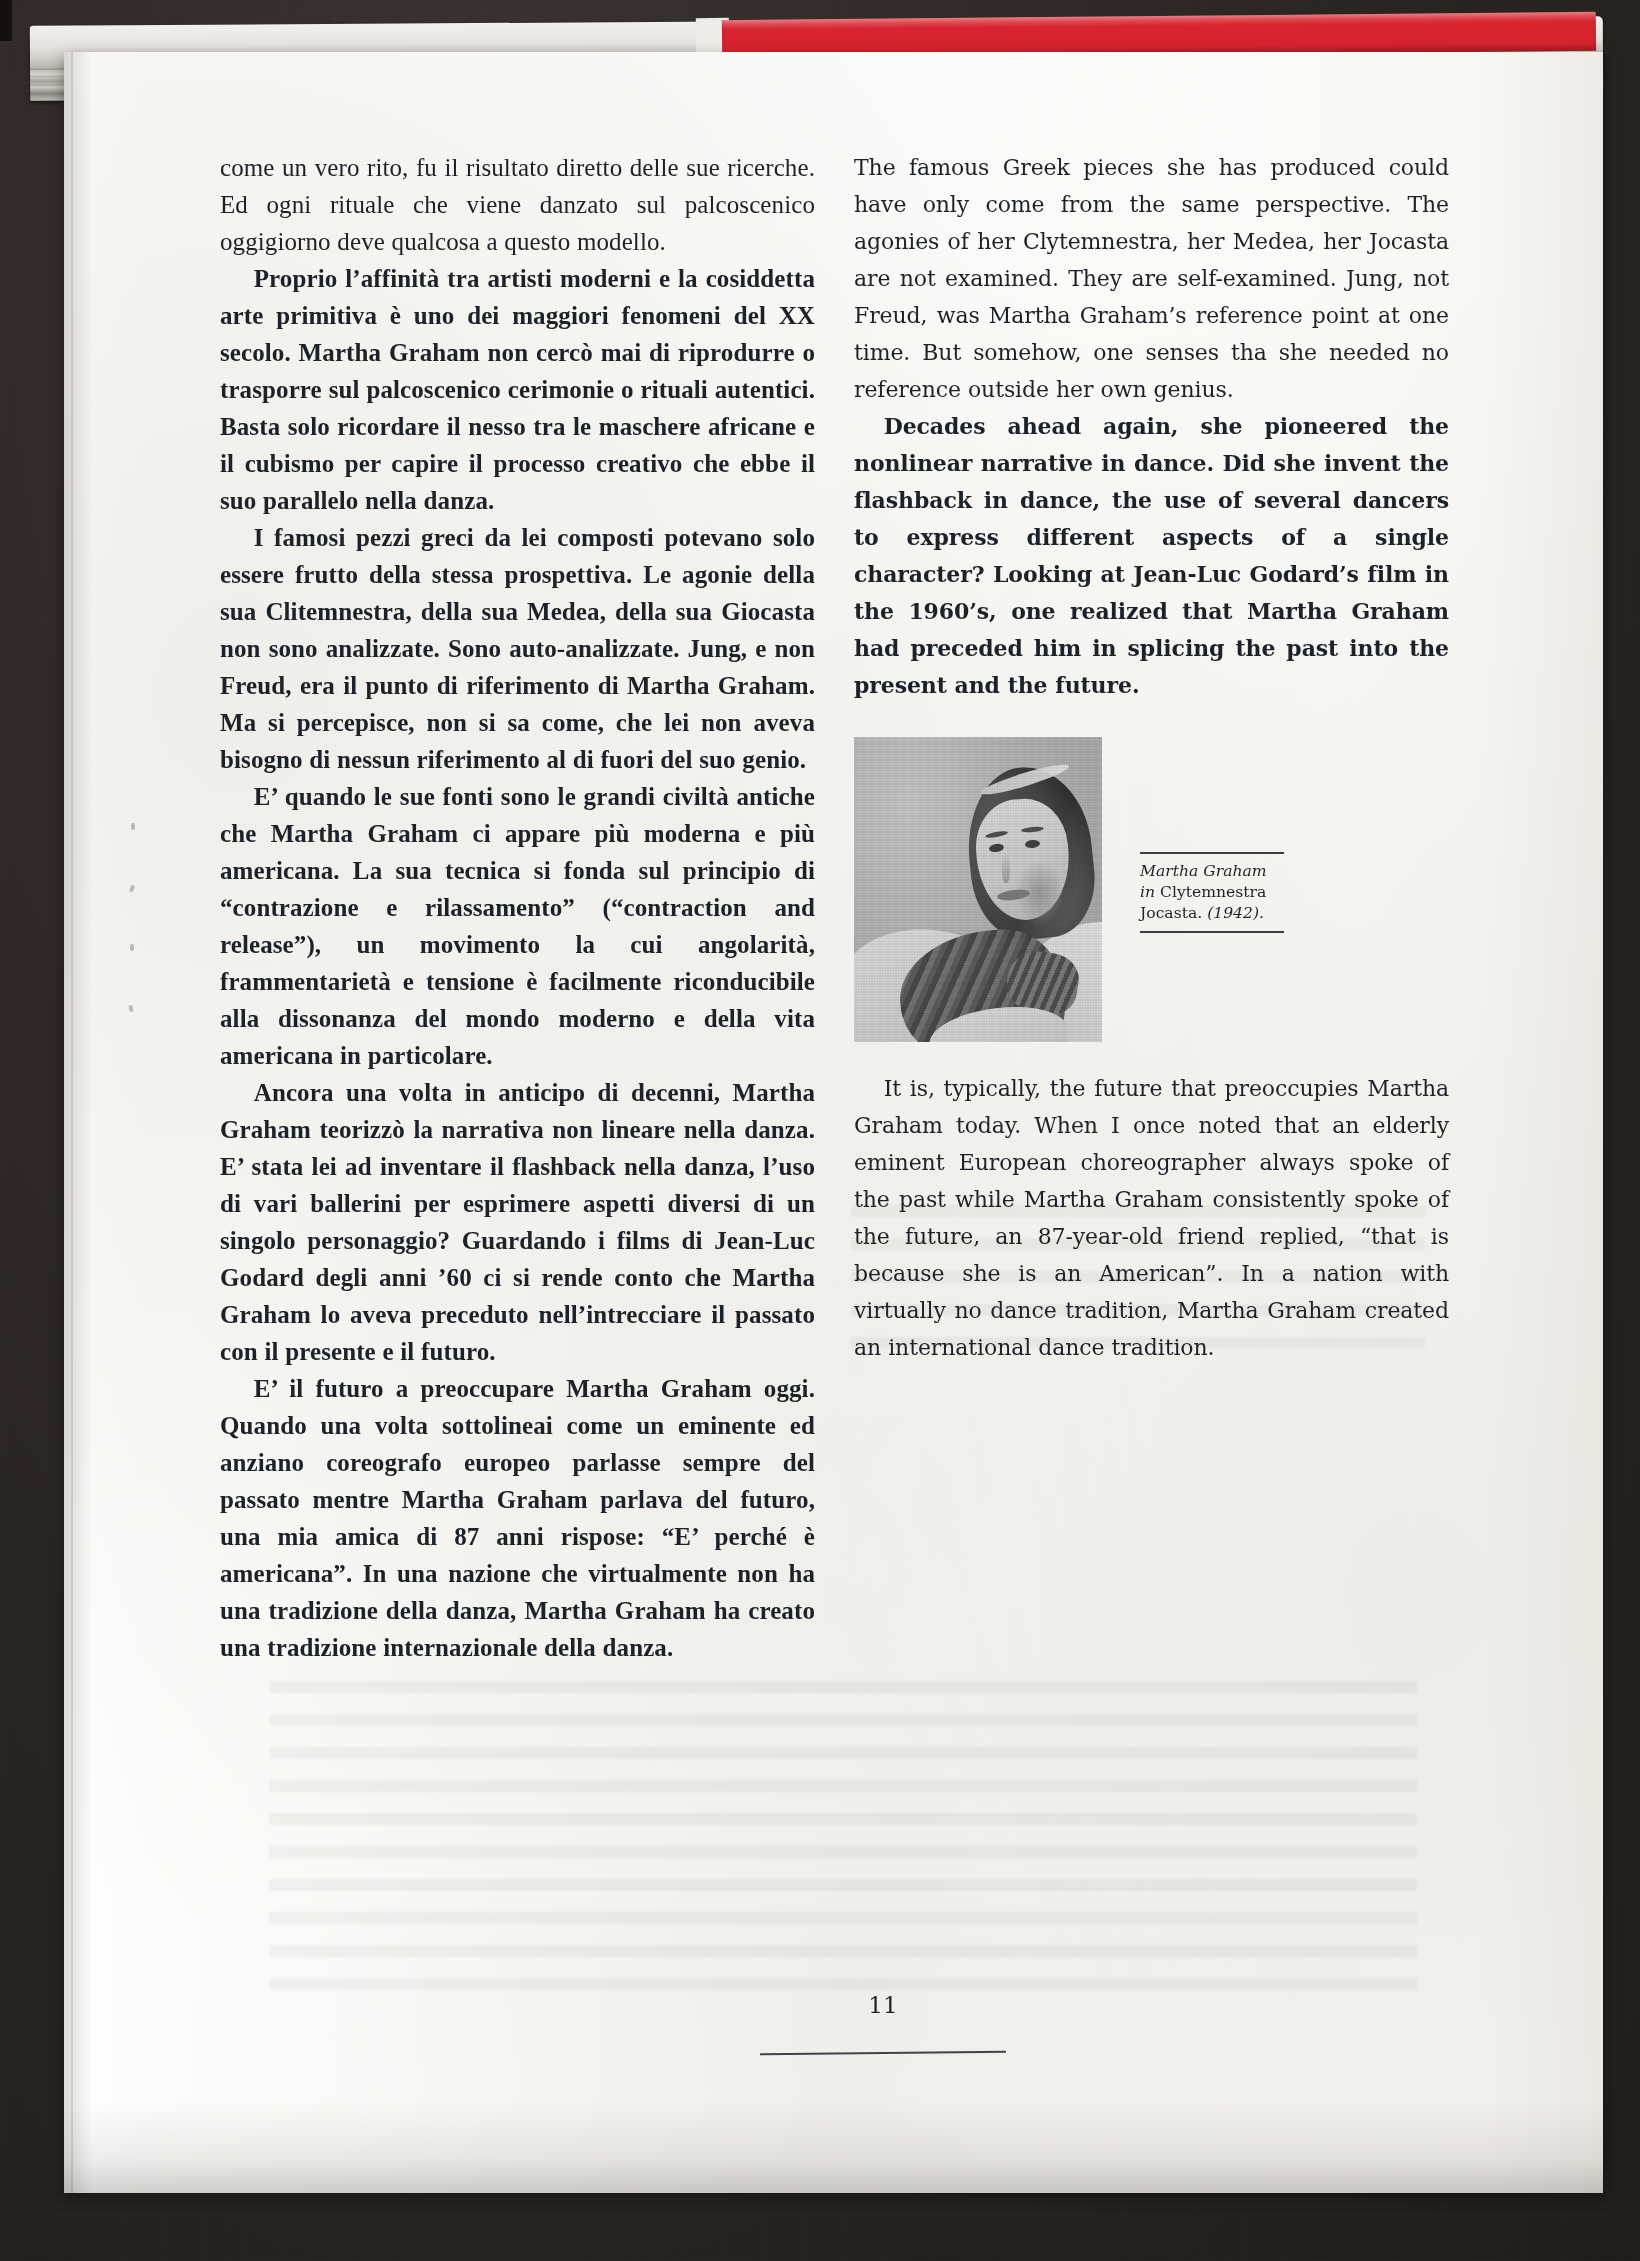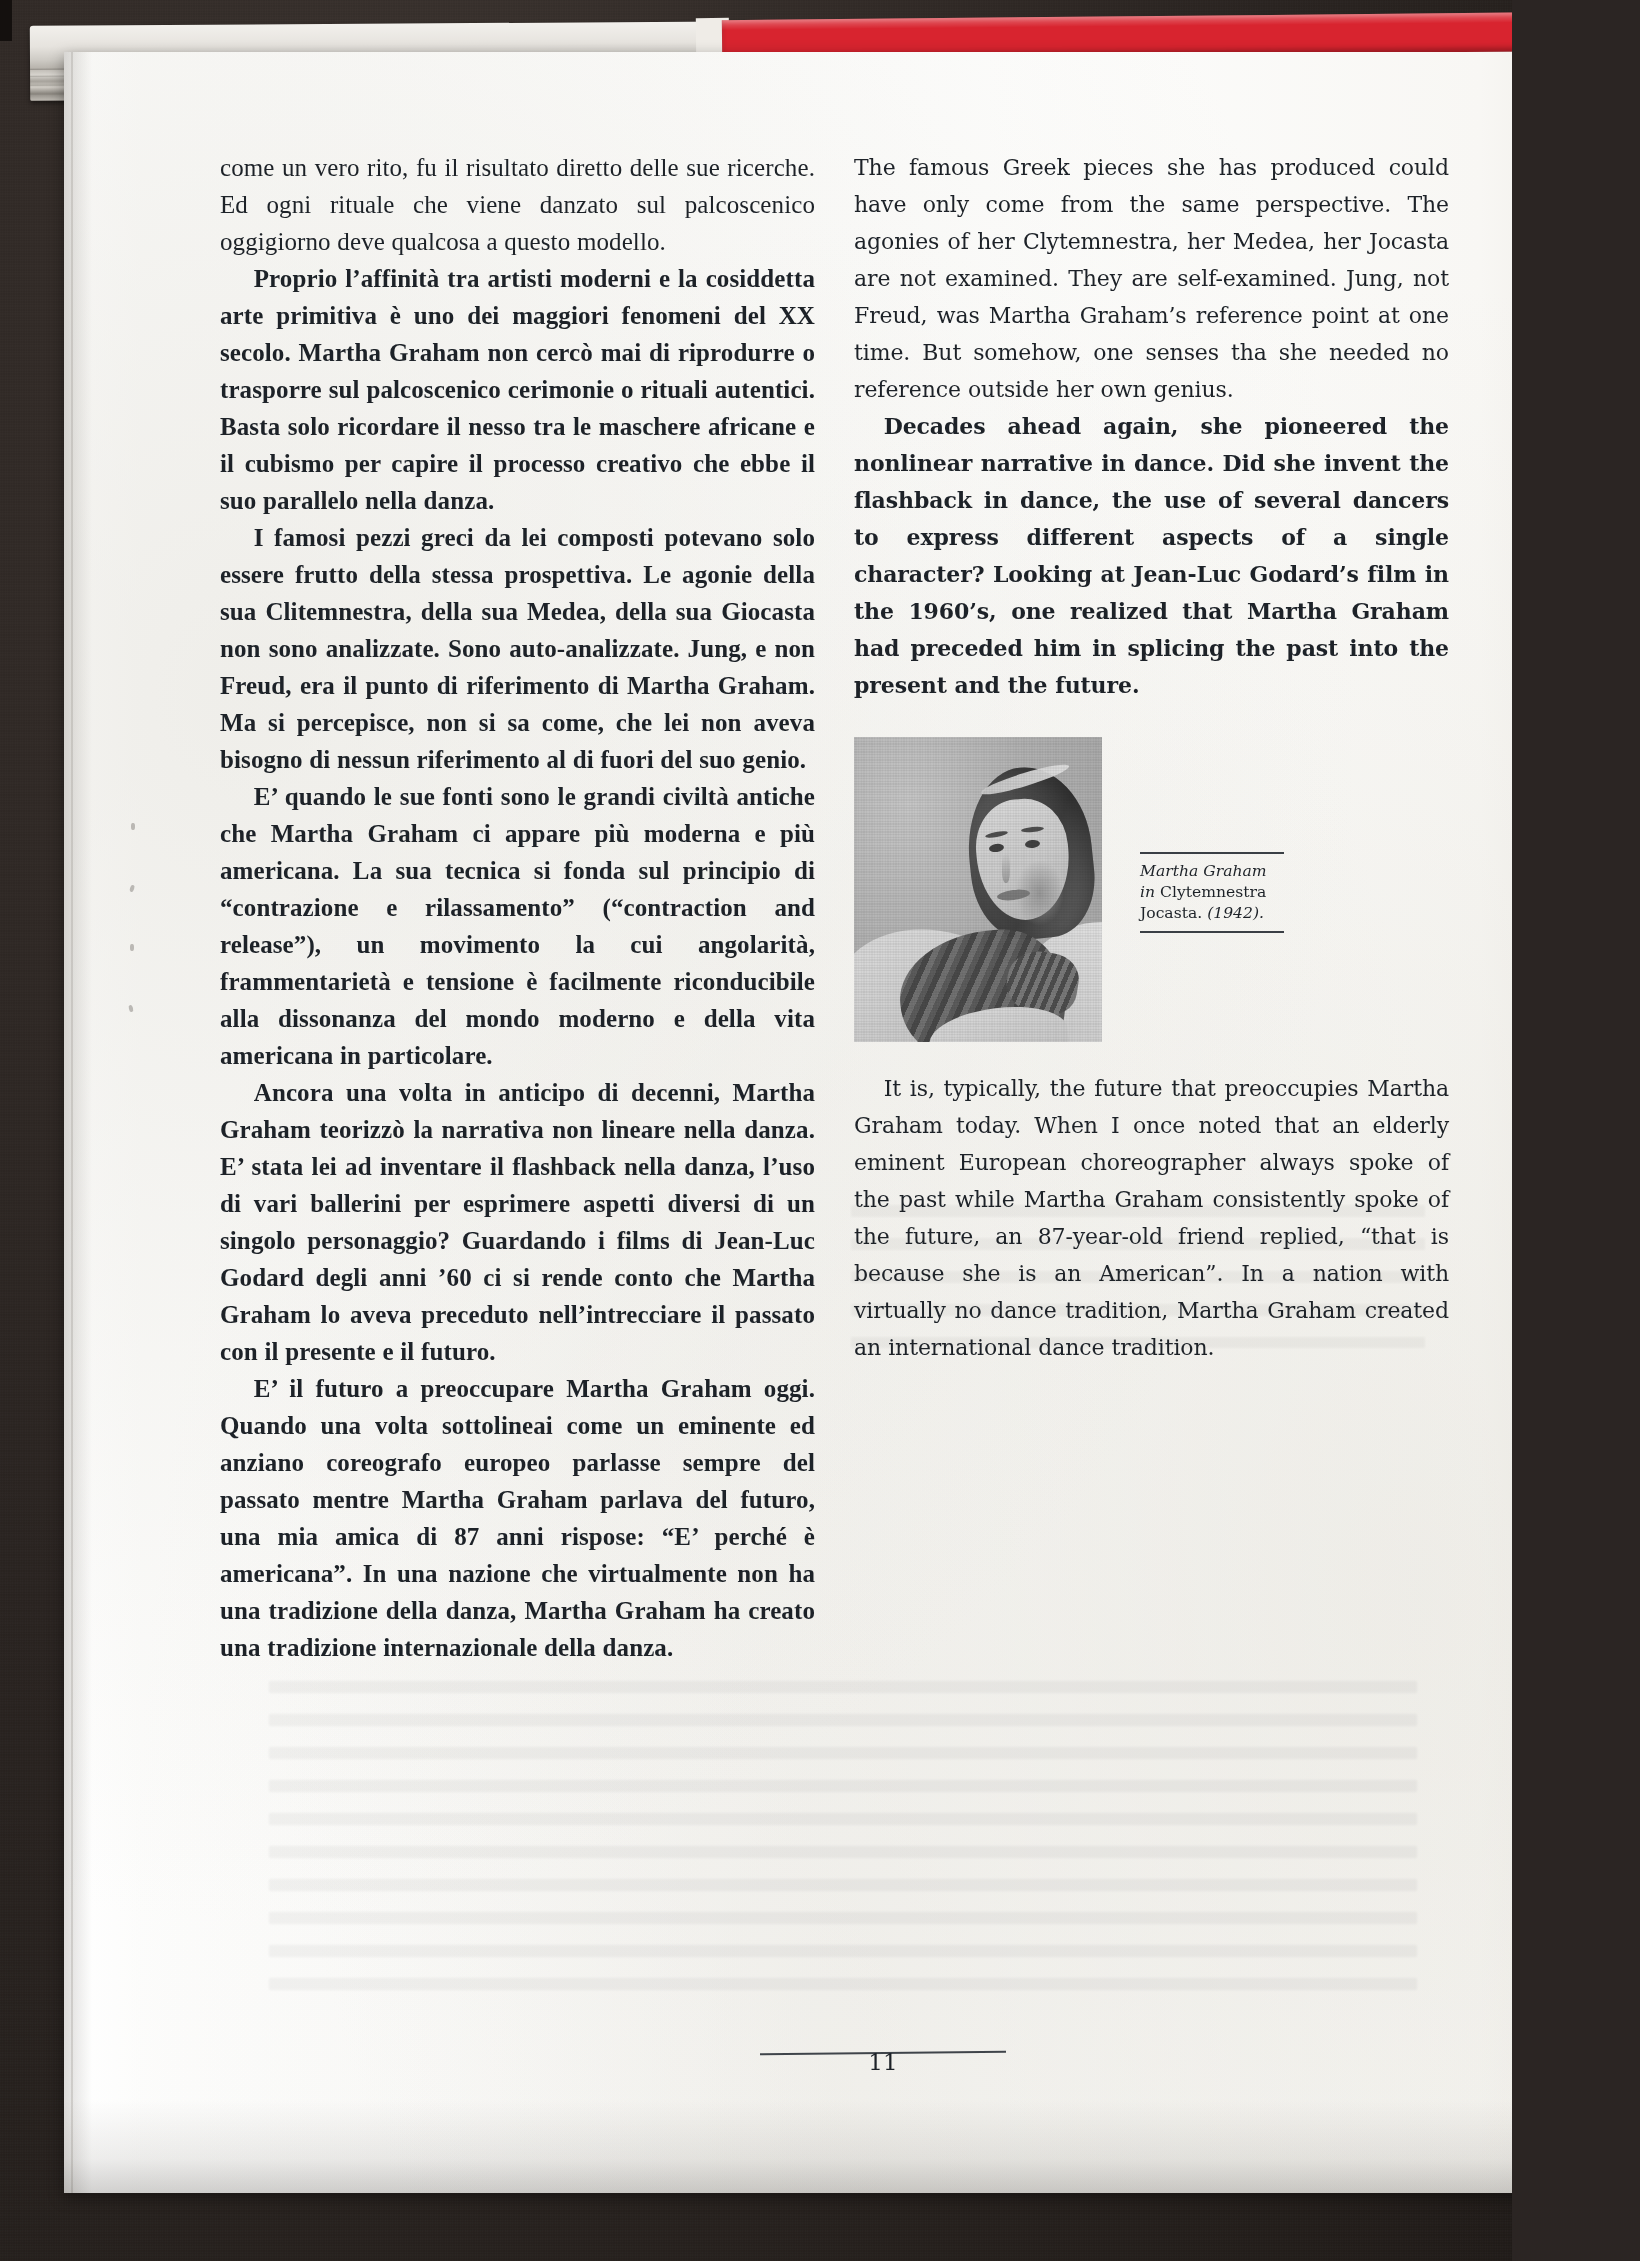--- a/index.html
+++ b/index.html
@@ -4,21 +4,21 @@
 <title>Scanned book page 11</title>
 <style>
   html, body {
     margin: 0;
     padding: 0;
     background: #2b2523;
   }
 
   #scan {
     position: relative;
-    width: 1512px;
+    width: 1640px;
     height: 2261px;
     overflow: hidden;
     background: #ef4444;
     font-family: "Liberation Serif", serif;
   }
 
   
   .desk {
     position: absolute;
     inset: 0;
@@ -344,21 +344,21 @@
     left:696px;
     top:2000px;
     width:246px;
     height:1.6px;
     background:#3f444a;
     transform: rotate(-0.55deg);
   }
   .folio{
     position:absolute;
     left:696px;
-    top:1997px;
+    top:1940px;
     width:246px;
     text-align:center;
     font-family:"DejaVu Serif", serif;
     font-size:23px;
     color:#1d2228;
   }
 
   
   .speck{
     position:absolute;

